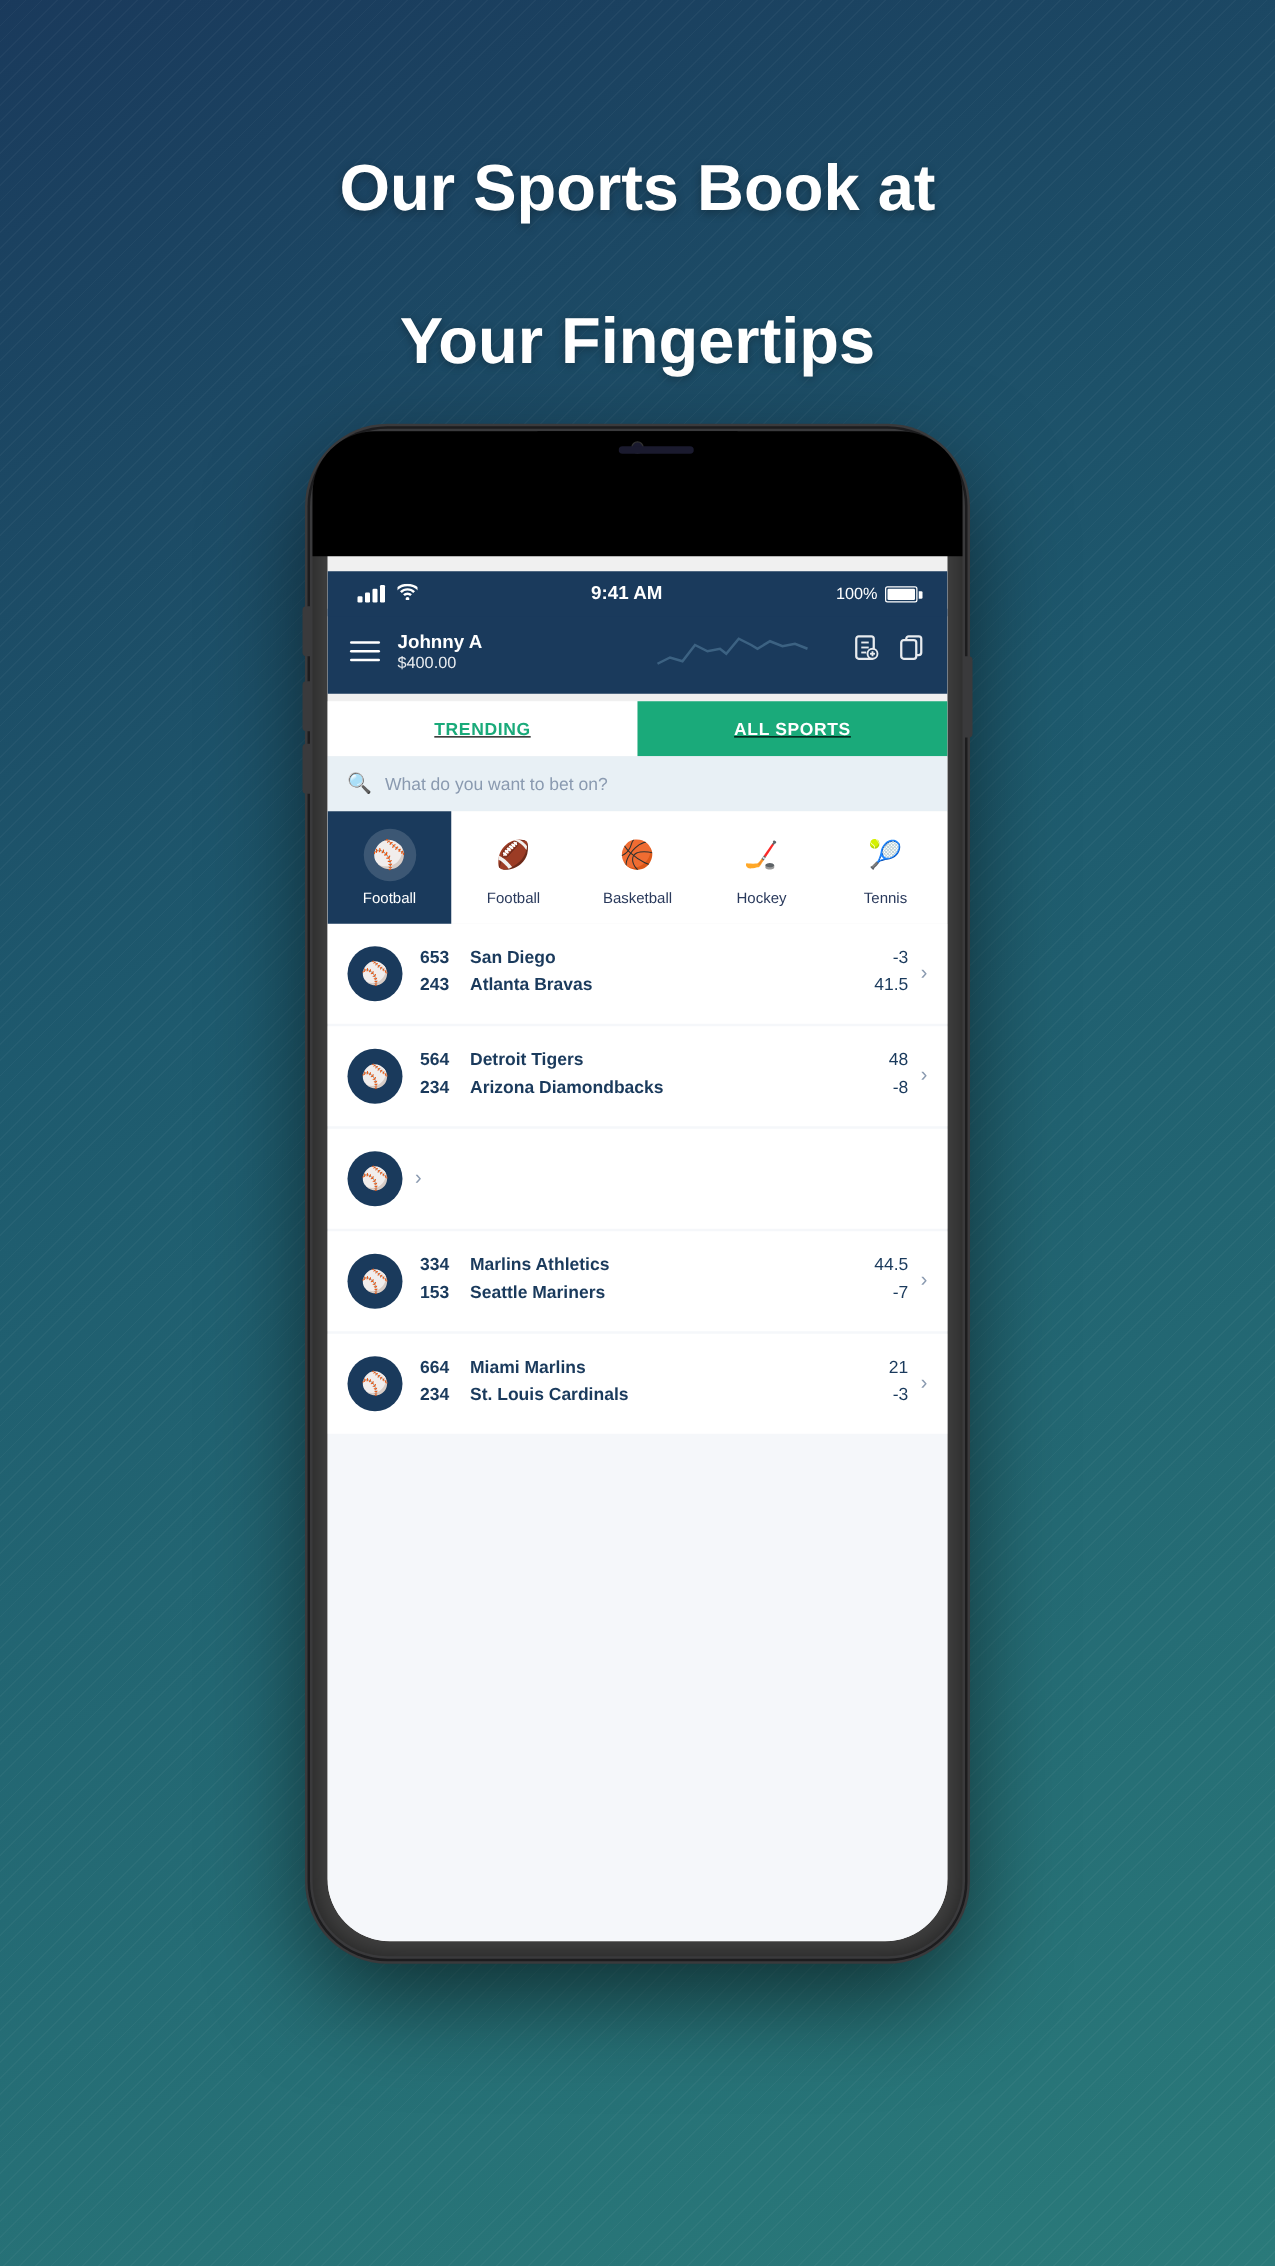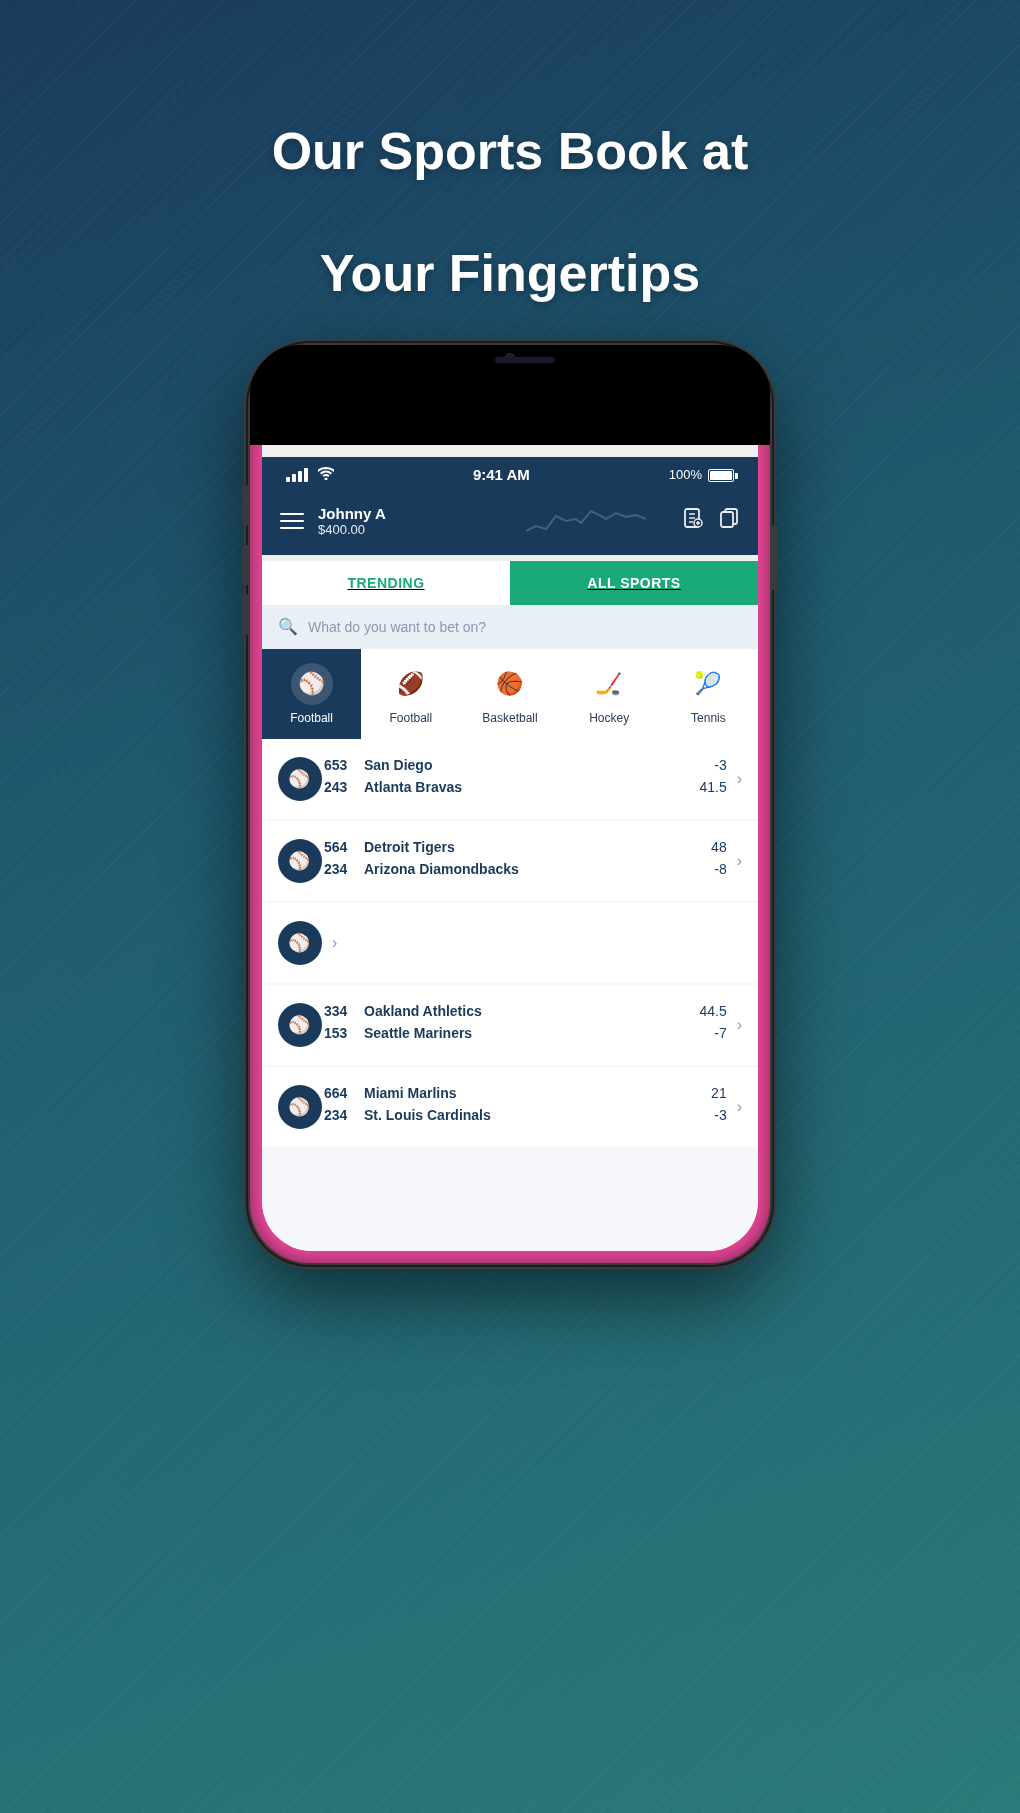--- a/index.html
+++ b/index.html
@@ -20,23 +20,23 @@
       font-weight: 700;
       text-align: center;
       margin-top: 60px;
       line-height: 1.2;
       text-shadow: 0 2px 8px rgba(0,0,0,0.3);
     }
     
     .phone-frame {
       position: relative;
       width: 520px;
-      height: 918px;
+      height: 1220px;
       margin-top: 40px;
-      background: #ec4899;
+      background: #404040;
       border-radius: 60px;
       box-shadow: 
         0 0 0 2px #3a3a3c,
         0 0 0 4px #1c1c1e,
         0 0 0 6px #3a3a3c,
         0 30px 80px rgba(0,0,0,0.6),
         inset 0 0 20px rgba(0,0,0,0.5);
     }
     
     .phone-frame::before {
@@ -361,21 +361,21 @@
       border-radius: 50%;
       display: flex;
       align-items: center;
       justify-content: center;
       color: white;
       font-size: 18px;
       flex-shrink: 0;
     }
     .game-info {
       flex: 1;
-      margin-left: 2px;
+      margin-left: 14px;
     }
     .game-team-row {
       display: flex;
       align-items: center;
       gap: 10px;
       margin-bottom: 6px;
     }
     .game-team-number {
       color: #1a3a5c;
       font-size: 14px;
@@ -564,21 +564,21 @@
   </div>
         <div class="game-row">
     <div class="game-sport-icon">⚾</div>
     <div class="game-chevron">›</div>
   </div>
         <div class="game-row">
     <div class="game-sport-icon">⚾</div>
     <div class="game-info">
       <div class="game-team-row">
         <span class="game-team-number">334</span>
-        <span class="game-team-name">Oakland Athletics</span>
+        <span class="game-team-name">Marlins Athletics</span>
         <span class="game-team-odds">44.5</span>
       </div>
       <div class="game-team-row">
         <span class="game-team-number">153</span>
         <span class="game-team-name">Seattle Mariners</span>
         <span class="game-team-odds">-7</span>
       </div>
     </div>
     <div class="game-chevron">›</div>
   </div>

